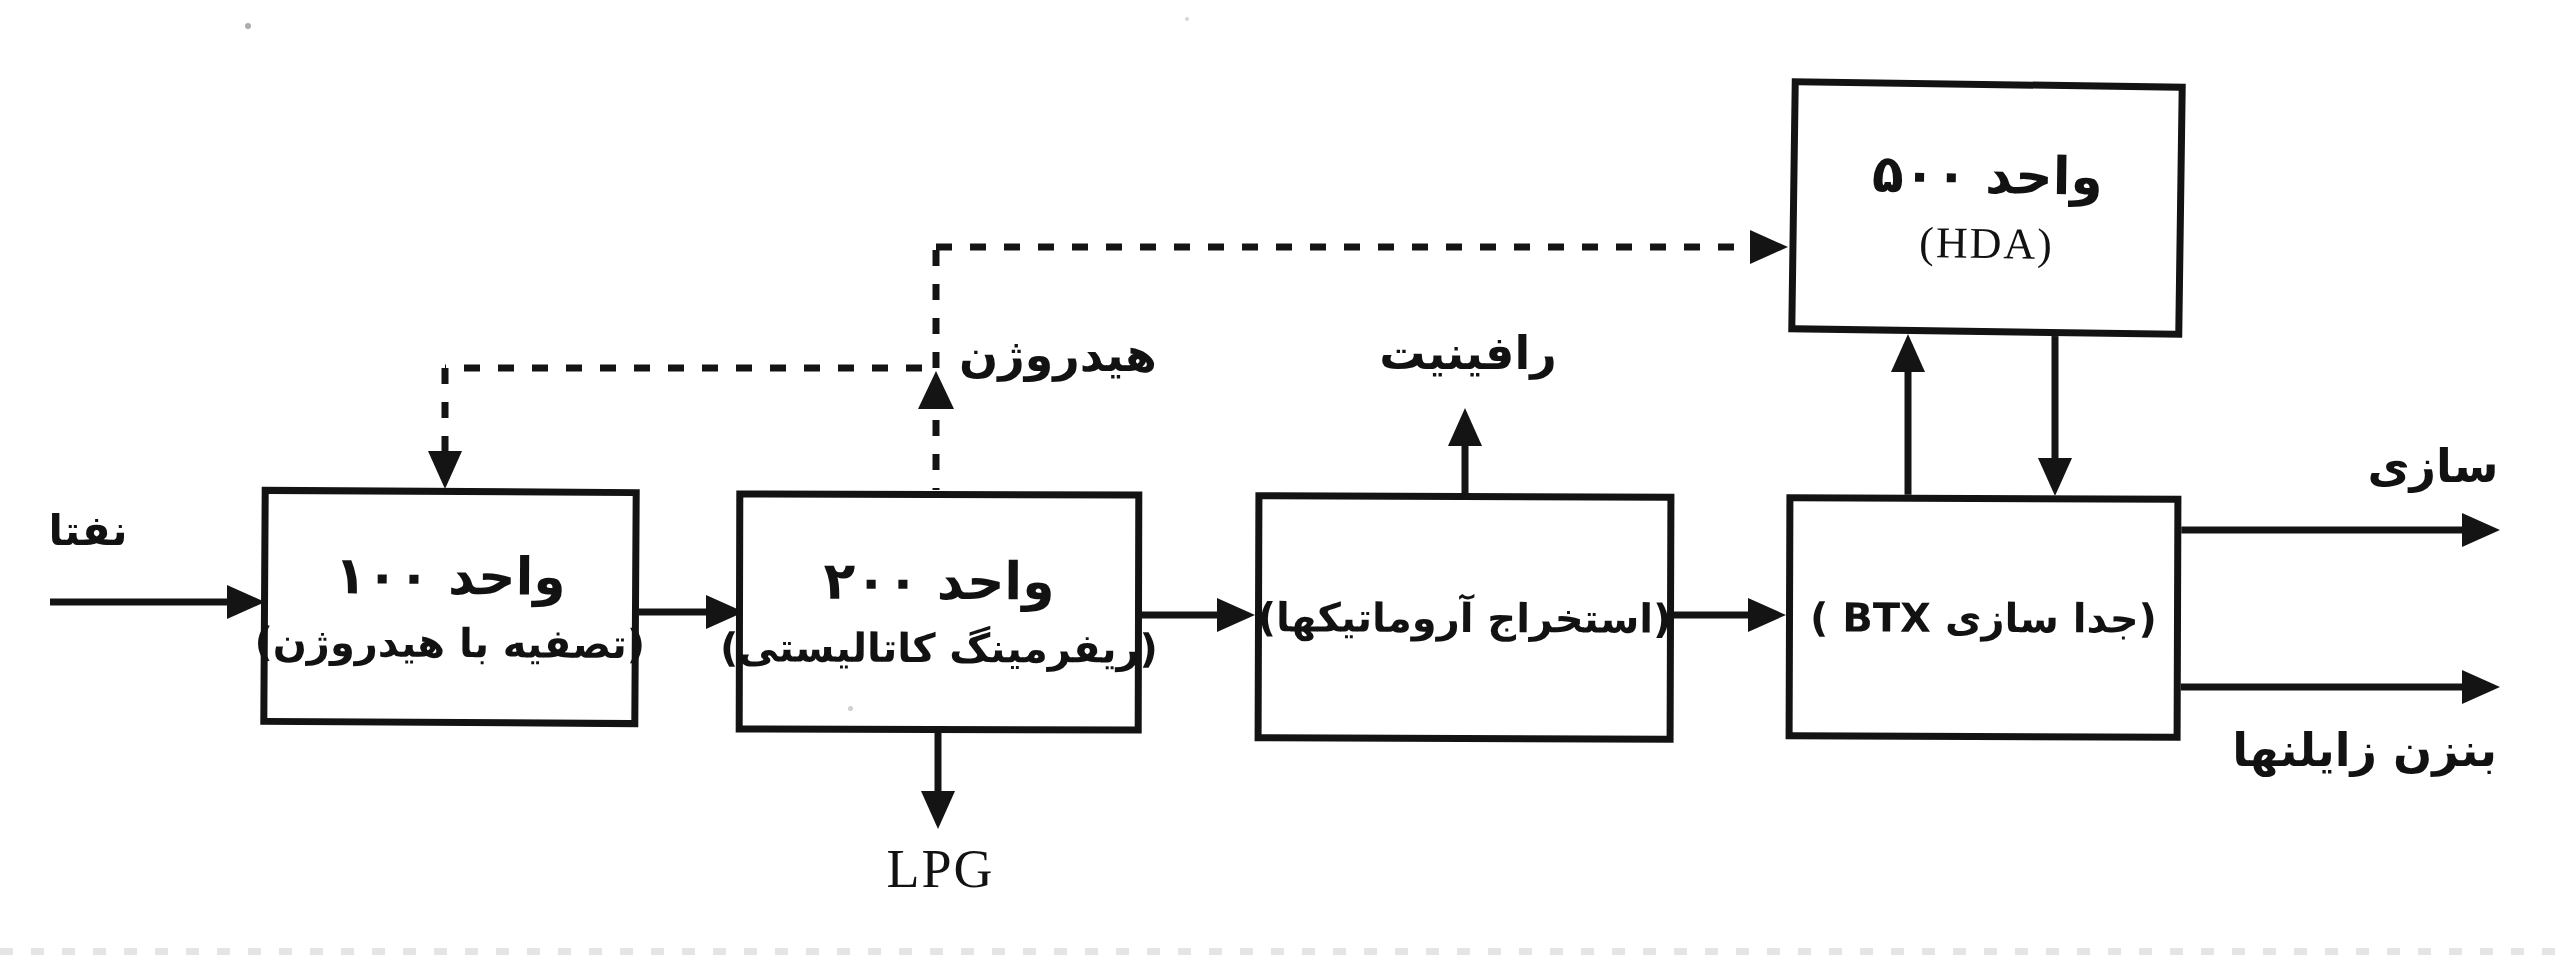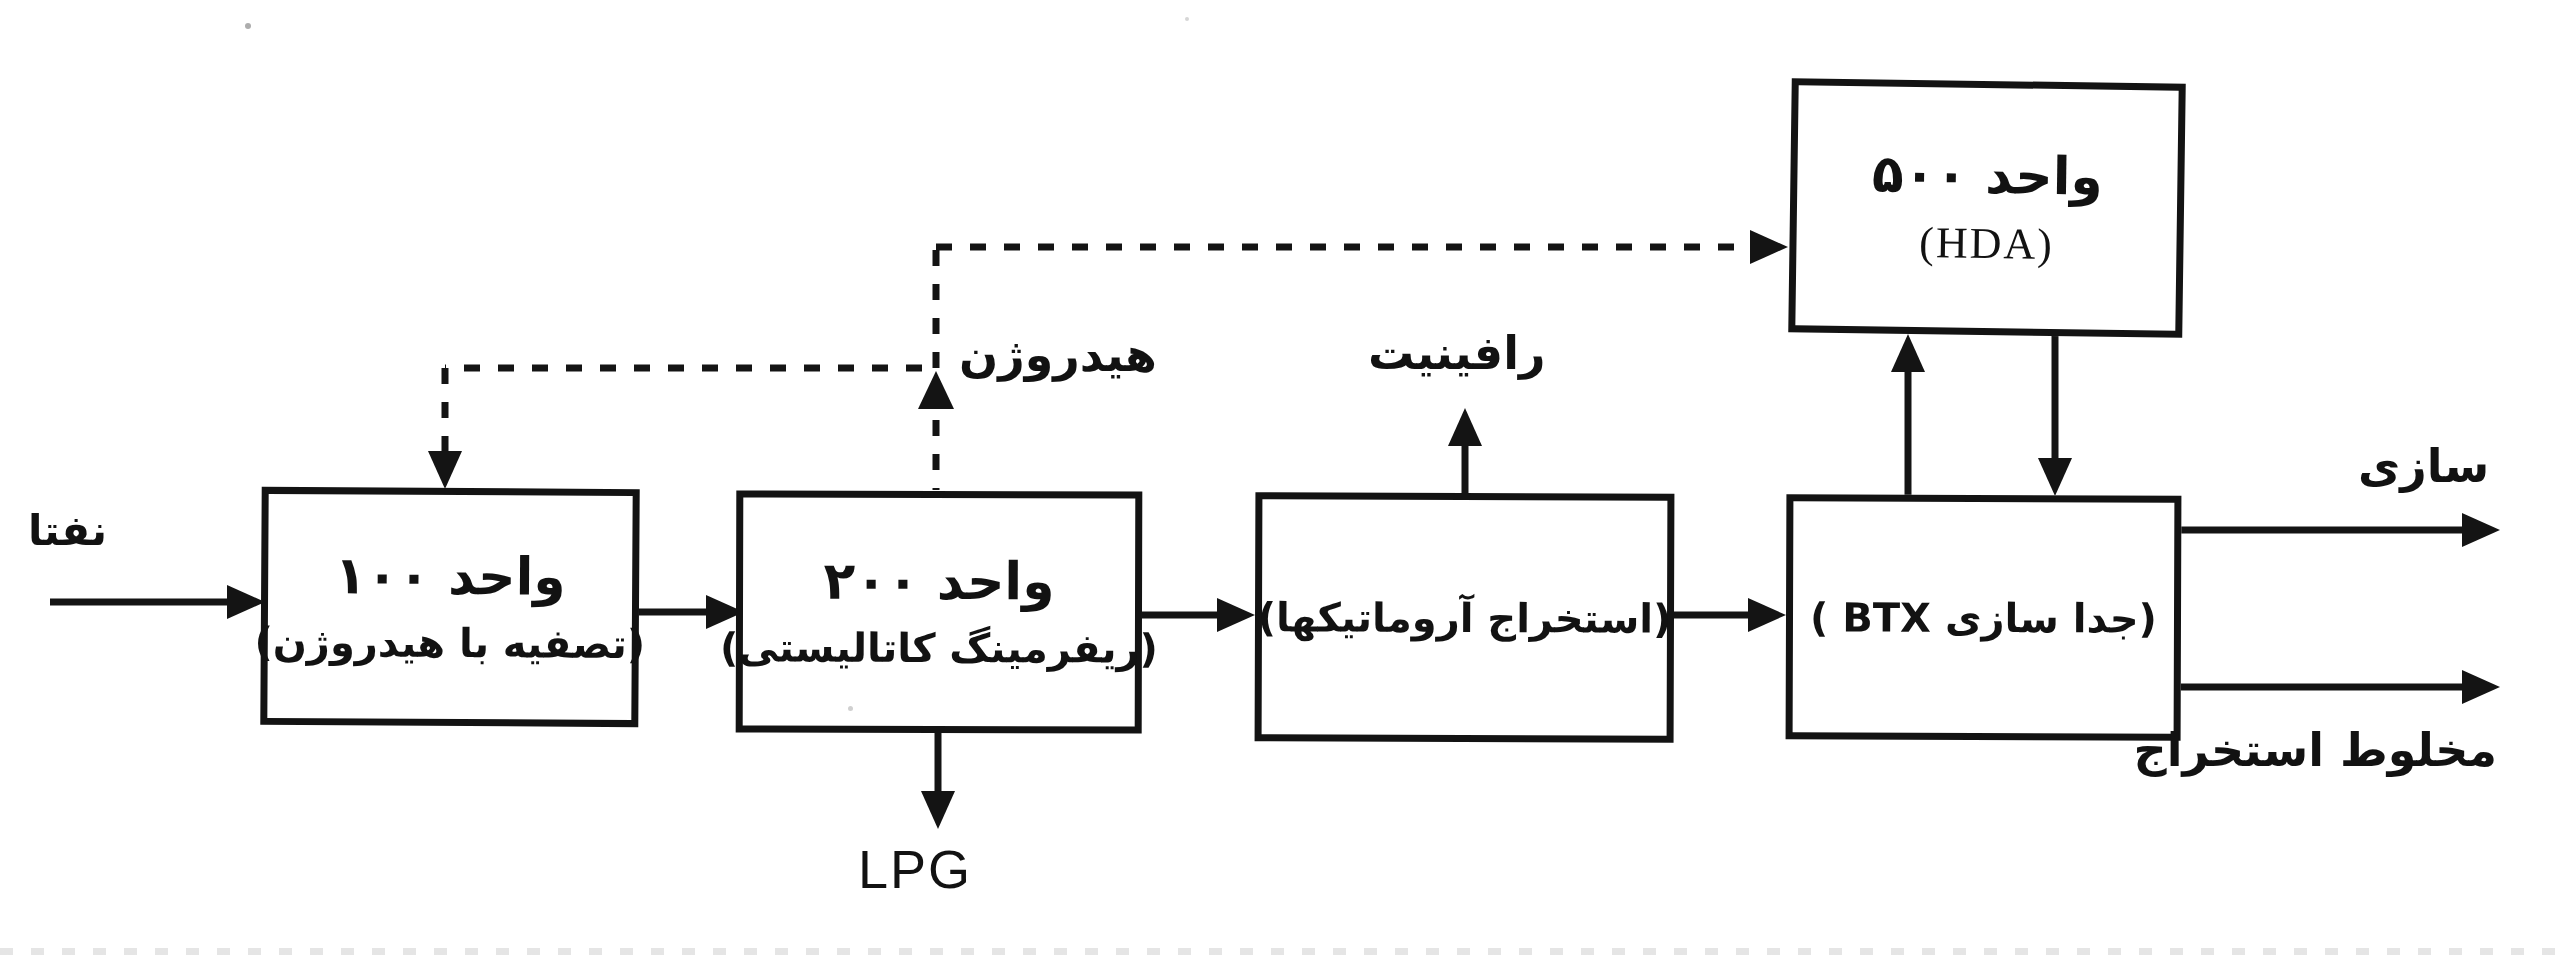--- a/index.html
+++ b/index.html
@@ -35,25 +35,25 @@
   }
   .unit-sub.latin-serif{
     direction:ltr;
     font-family:"Liberation Serif","DejaVu Serif",serif;
     font-weight:normal;font-size:44px;letter-spacing:2px;
   }
   .flow-label{
     position:absolute;
     direction:rtl;unicode-bidi:plaintext;
     font-size:46px;font-weight:bold;line-height:1;
-    text-align:left;white-space:nowrap;
+    text-align:center;white-space:nowrap;
   }
   .flow-label.latin-serif{
     direction:ltr;
-    font-family:Liberation Sans, sans-serif;
+    font-family:Liberation Serif, serif;
     font-weight:normal;font-size:54px;letter-spacing:2px;
   }
   
   .scan-noise-band{
     position:absolute;left:0;right:0;bottom:2px;height:7px;
     background:repeating-linear-gradient(90deg,
       rgba(40,40,40,0.22) 0 13px, rgba(0,0,0,0) 13px 31px);
     opacity:.55;
   }
   .scan-speck{position:absolute;background:#777;border-radius:50%;opacity:.6;}
@@ -164,20 +164,20 @@
   <div class="flow-label" style="left:28px;top:510px;width:120px;font-size:42px;">نفتا</div>
 
   <div class="flow-label" style="left:962px;top:332px;width:195px;">هیدروژن</div>
 
   <div class="flow-label" style="left:1368px;top:330px;width:200px;">رافینیت</div>
 
   <div class="flow-label latin-serif" style="left:858px;top:842px;width:165px;">LPG</div>
 
   <div class="flow-label" style="left:2358px;top:443px;width:150px;">سازی</div>
 
-  <div class="flow-label" style="left:2242px;top:727px;width:255px;">مخلوط استخراج</div>
+  <div class="flow-label" style="left:2242px;top:727px;width:255px;">بنزن زایلنها</div>
 
   <div class="scan-noise-band"></div>
   <div class="scan-speck" style="left:245px;top:23px;width:6px;height:6px;"></div>
   <div class="scan-speck" style="left:848px;top:706px;width:5px;height:5px;opacity:.35;"></div>
   <div class="scan-speck" style="left:1185px;top:17px;width:4px;height:4px;opacity:.3;"></div>
 
 </div>
 
 </body></html>

